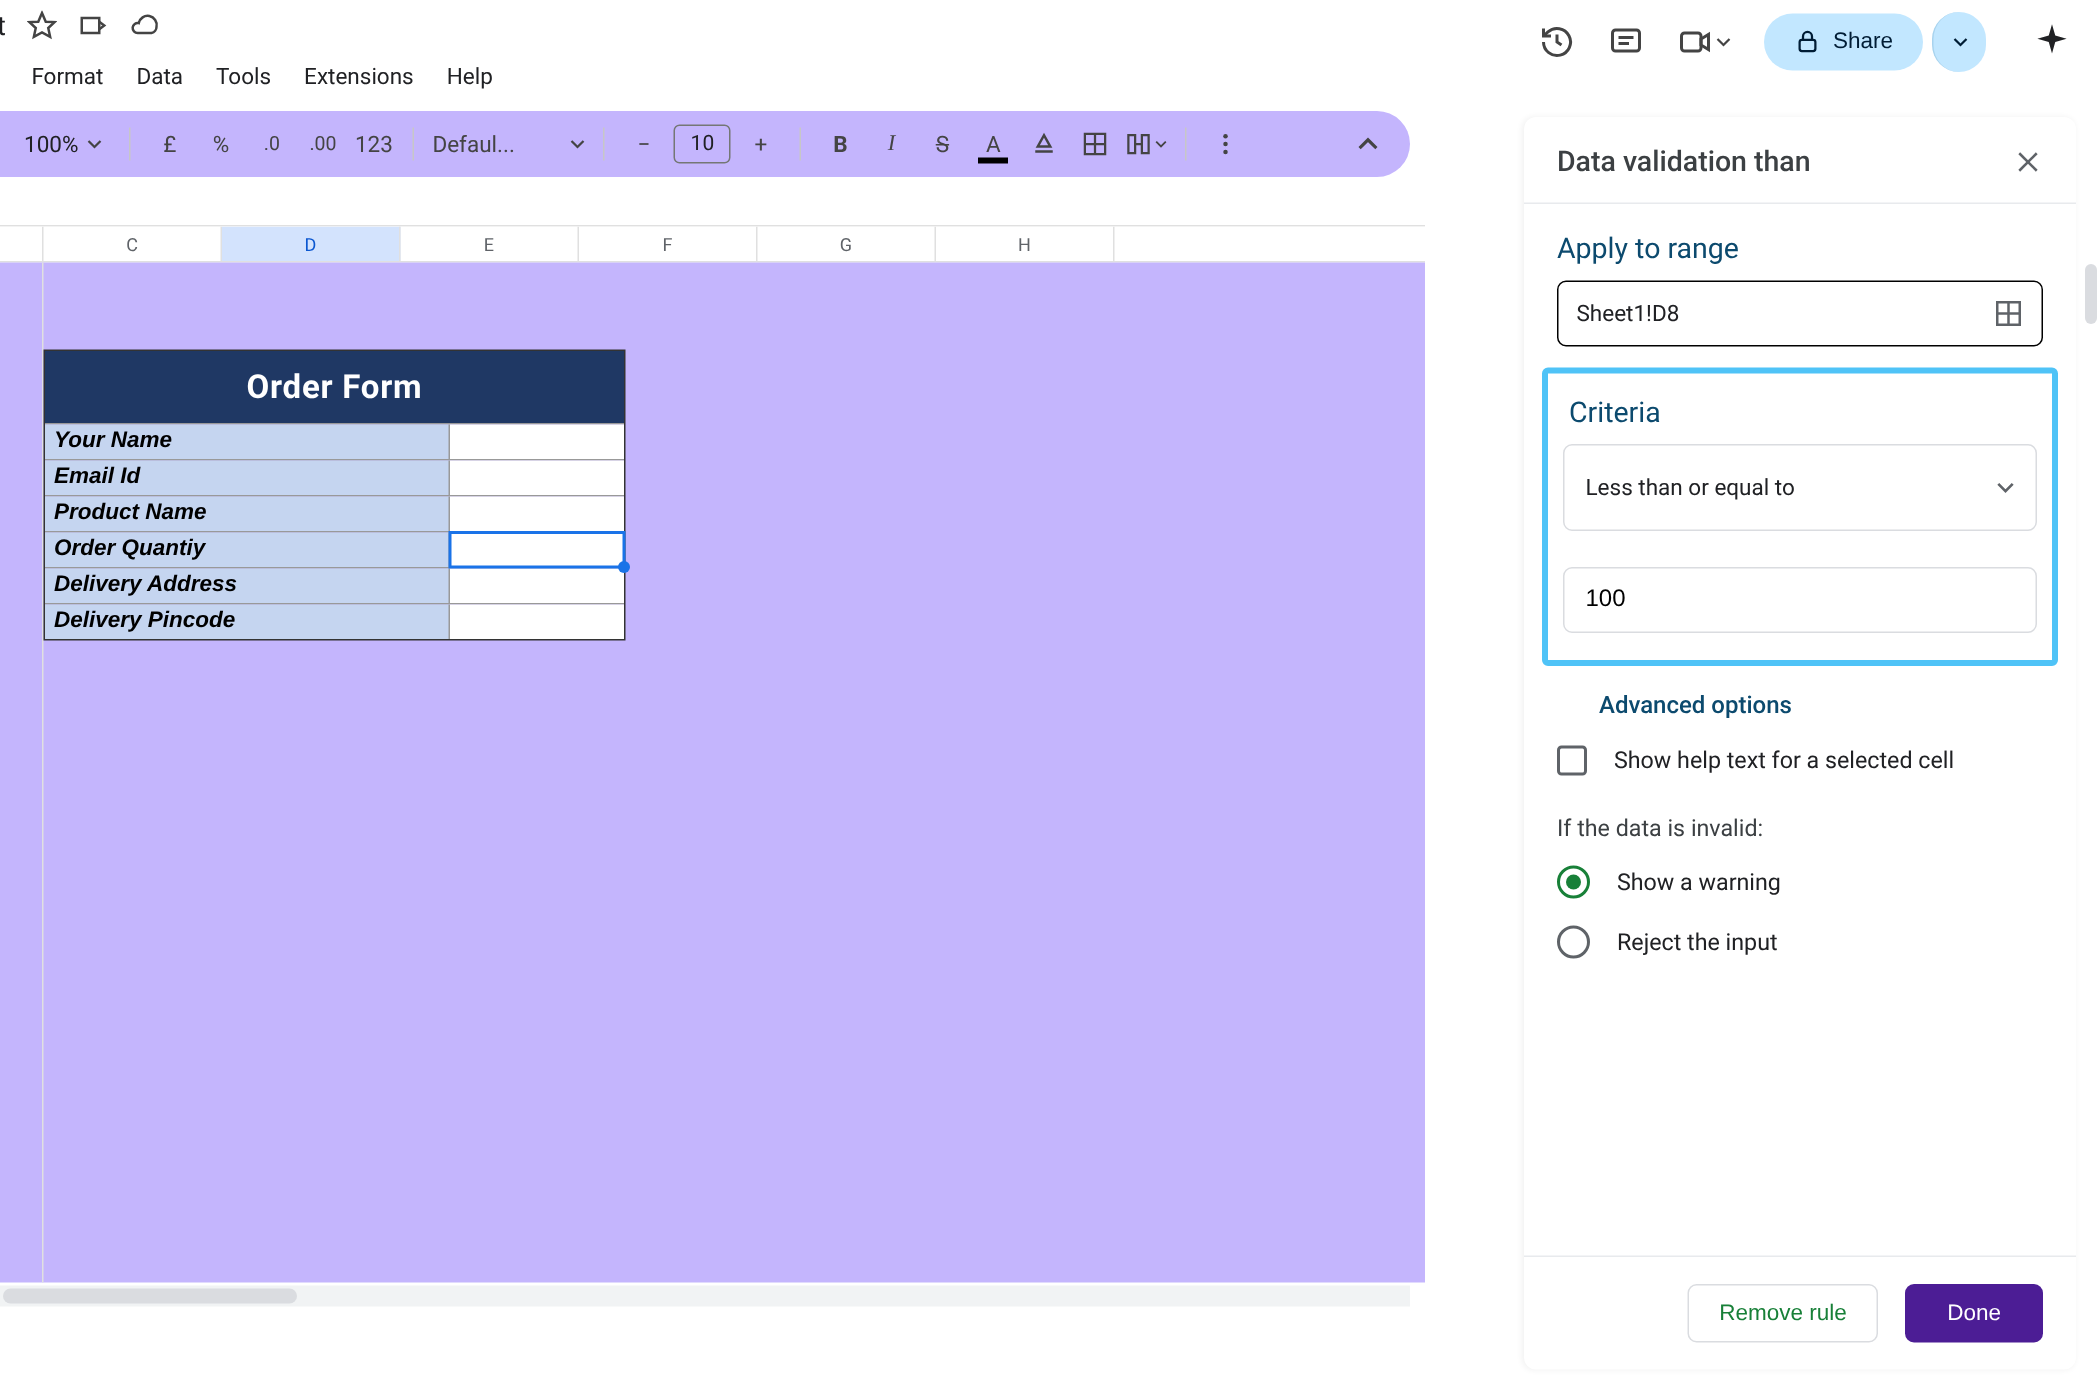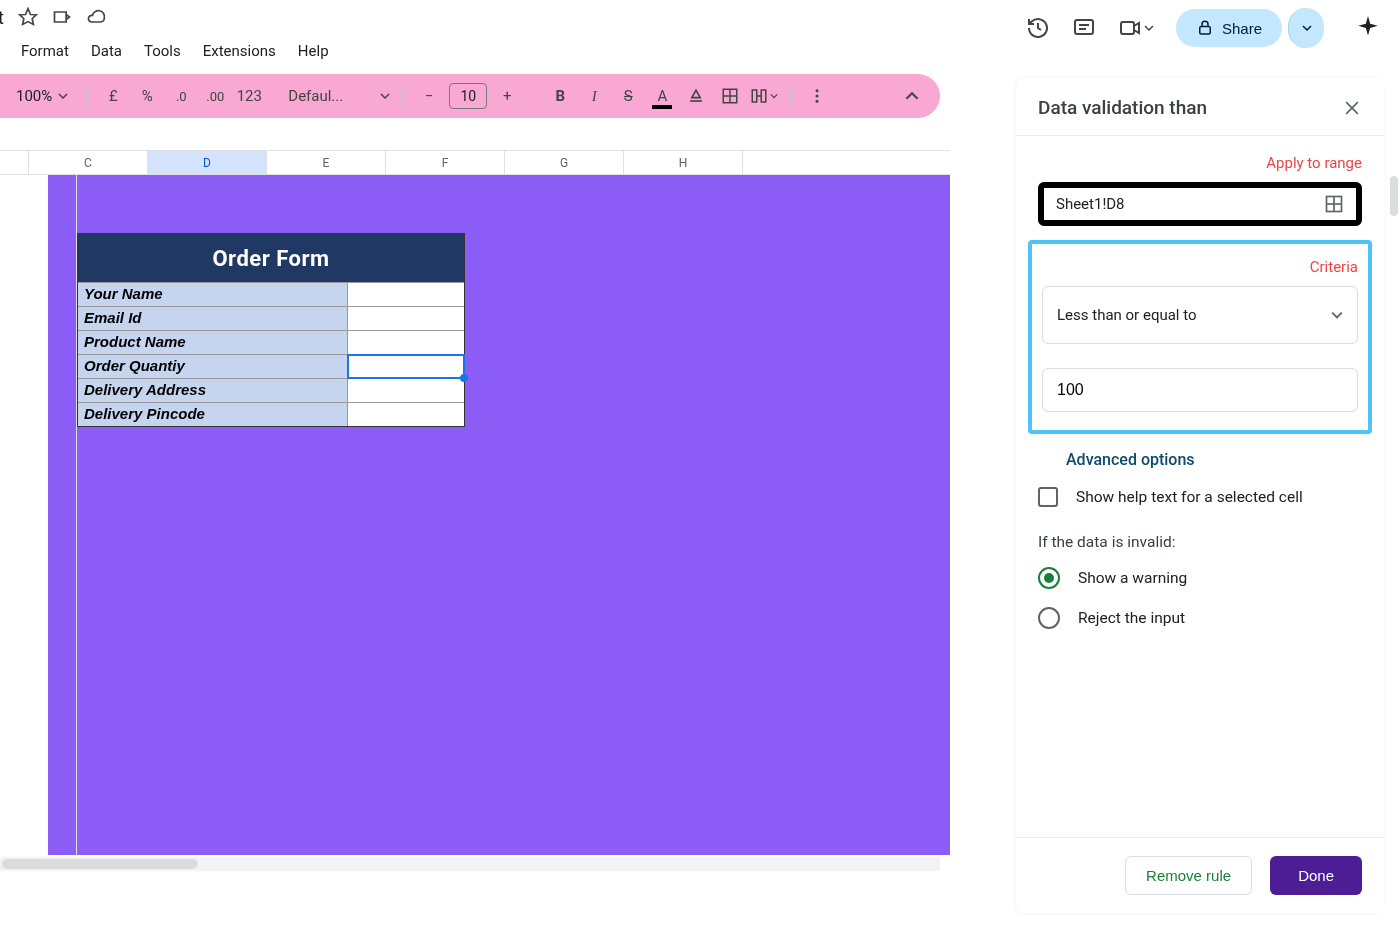--- a/index.html
+++ b/index.html
@@ -27,41 +27,41 @@
   }
   .title-row .icon {
     width: 20px; height: 20px; display:flex; align-items:center; justify-content:center;
   }
   .top-right {
     position: absolute; right: 18px; top: 8px; display:flex; align-items:center; gap: 22px;
   }
   .share-btn {
     background: #c2e7ff; color:#001d35; border:none;
     border-radius: 40px; padding: 10px 20px; font-size: 15px; font-weight:500;
-    display:flex; align-items:center; gap:8px; cursor:pointer;
+    display:flex; gap:8px; cursor:pointer;
   }
   .share-dd {
     background:#c2e7ff; width:36px; height:40px; border-radius:40px; margin-left:-16px;
     display:flex; align-items:center; justify-content:center; cursor:pointer;
     border-left:1px solid #a8d3ee;
   }
   .gemini { width:28px; height:28px; display:flex; align-items:center; justify-content:center; margin-left:8px;}
 
   
   .menu-bar {
     display:flex; gap: 2px; padding: 4px 0 8px 0; margin-left:-6px;
   }
   .menu-bar span {
     padding: 6px 10px; font-size: 15px; color:#202124; border-radius:4px; cursor:pointer;
   }
   .menu-bar span.partial { padding-left:0; }
 
   
   .toolbar-wrap {
-    background:#f9a8d4; border-radius: 0 24px 24px 0; height:44px; width: 940px;
+    background:#c4b5fd; border-radius: 0 24px 24px 0; height:44px; width: 940px;
     display:flex; align-items:center; padding: 0 14px 0 10px; gap:6px;
   }
   .tb-sep { width:1px; height:22px; background:#c7c7c7; margin:0 6px; }
   .tb-btn {
     min-width:28px; height:28px; display:flex; align-items:center; justify-content:center;
     color:#444; font-size:15px; cursor:pointer; border-radius:4px;
   }
   .zoom { font-size:15px; padding:0 6px; display:flex; align-items:center; gap:6px;}
   .font-name { width:72px; overflow:hidden; white-space:nowrap; text-overflow:ellipsis; font-size:15px;}
   .font-size-box {
@@ -78,21 +78,21 @@
   .col-headers {
     height:24px; display:flex; background:#fff; border-bottom:1px solid #e0e0e0;
     font-size:12px; color:#5f6368;
   }
   .corner { width:29px; border-right:1px solid #e0e0e0;}
   .ch {
     width:119px; display:flex; align-items:center; justify-content:center;
     border-right:1px solid #e0e0e0;
   }
   .ch.sel { background:#d3e3fd; color:#0b57d0; }
-  .grid-body { position:relative; height:680px; background:#8b5cf6;margin-left:48px;}
+  .grid-body { position:relative; height:680px; background:#c4b5fd;}
   .nar-col { 
     position:absolute; left:0; top:0; width:29px; bottom:0; border-right:1px solid #e0e0e0;
   }
 
   
   .order-form {
     position:absolute; left:29px; top:58px; width:388px;
     border:1px solid #333;
   }
   .of-title {
@@ -130,23 +130,23 @@
     background:#fff; border-radius:8px; box-shadow:-1px 0 4px rgba(0,0,0,.06);
     display:flex; flex-direction:column;
   }
   .sp-header {
     display:flex; align-items:center; justify-content:space-between;
     padding:18px 22px 16px 22px; font-size:19px; font-weight:500; color:#3c4043;
     border-bottom:1px solid #e8eaed;
   }
   .sp-close { cursor:pointer; color:#5f6368; font-size:20px; }
   .sp-body { flex:1; overflow:auto; padding: 18px 22px 0 22px; }
-  .sp-label { font-size:15px; color:#ef4444; margin-bottom:10px;text-align:right; }
+  .sp-label { font-size:19px; color:#0c4a6e; margin-bottom:10px; }
   .range-box {
-    border:6px solid #000000; border-radius:6px; height:44px;
+    border:1px solid #000000; border-radius:6px; height:44px;
     display:flex; align-items:center; justify-content:space-between;
     padding:0 12px; font-size:15px; margin-bottom:18px;
   }
   .grid-icon { color:#5f6368; }
   .criteria-hl {
     border:4px solid #4fc3f7; border-radius:4px; padding:14px 10px 18px 10px;
     margin: -4px -10px 16px -10px;
   }
   .criteria-hl .sp-label { margin-left:4px; }
   .select-box {

